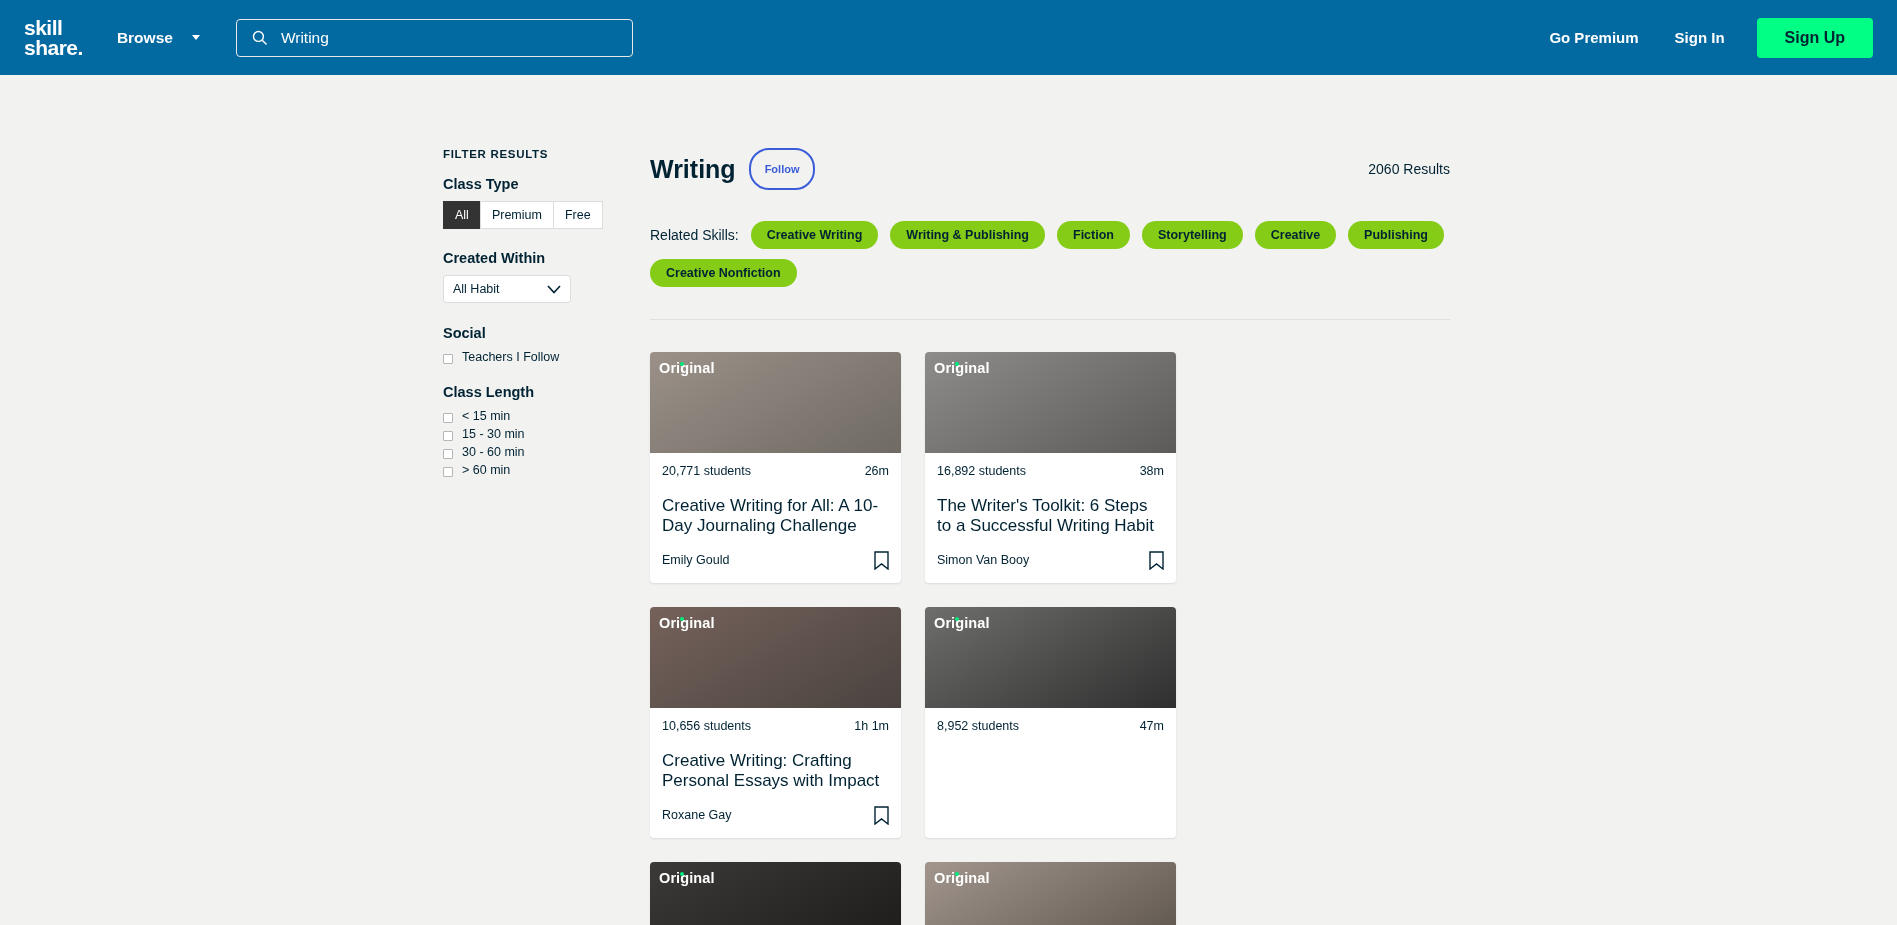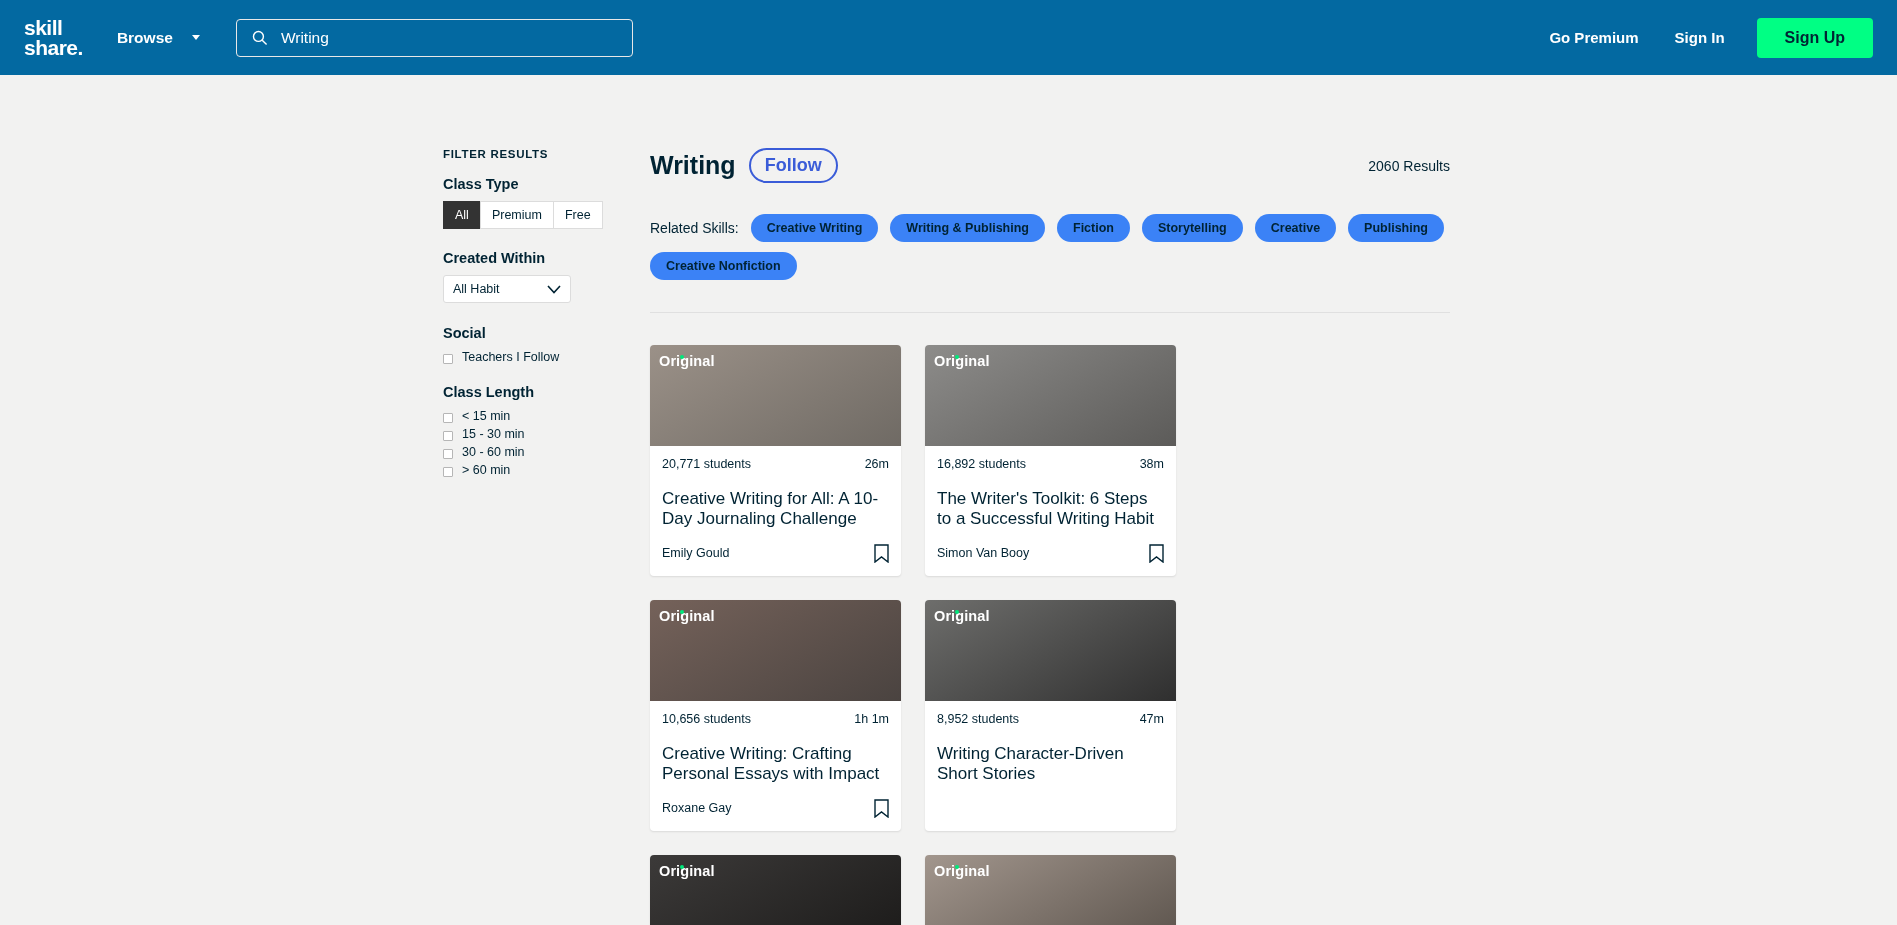--- a/index.html
+++ b/index.html
@@ -87,28 +87,28 @@
   .main { width:800px; margin-left:44px; }
   .res-for {
     font-size:11.5px; font-weight:bold; letter-spacing:0.7px;
     color:#002333; text-transform:uppercase; margin-bottom:11px;
   }
   .title-row { display:flex; align-items:center; }
   .q-title { font-size:25px; font-weight:bold; color:#002333; }
   .follow {
     margin-left:13px;
     border:2px solid #3a5cd8; color:#3a5cd8;
-    font-size:18px; font-weight:bold;
-    padding:5px 14px; border-radius:20px; cursor:pointer;
+    font-size:11px; font-weight:bold;
+    padding:13px 14px; border-radius:20px; cursor:pointer;
   }
   .res-count { margin-left:auto; font-size:14px; color:#002333; }
   .skills { display:flex; flex-wrap:wrap; align-items:center; gap:10px 12px; margin-top:31px; }
   .skills-lbl { font-size:14px; color:#002333; }
   .chip {
-    background:#3b82f6; color:#002333;
+    background:#84cc16; color:#002333;
     font-size:12.5px; font-weight:bold;
     padding:7px 16px; border-radius:16px; cursor:pointer;
   }
   .divider { height:1px; background:#e0e0e0; margin-top:32px; }
 
   
   .grid { display:flex; flex-wrap:wrap; gap:24px; margin-top:32px; }
   .card {
     width:251px; background:#fff; border-radius:4px;
     overflow:hidden; box-shadow:0 1px 2px rgba(0,0,0,.10);
@@ -303,21 +303,20 @@
         </div>
         <div class="card">
           <div class="thumb" style="background:linear-gradient(150deg,#6e6e6c,#2f2f2f);">
             <div class="badge"><span>Original</span><span class="dot"></span></div>
           </div>
           <div class="cbody">
             <div class="meta">
               <span>8,952 students</span>
               <span>47m</span>
             </div>
-            <div class="ctitle">Writing Character-Driven Short Stories</div>
           </div>
         </div>
         <div class="card">
           <div class="thumb" style="background:linear-gradient(150deg,#3c3a39,#1a1918);">
             <div class="badge"><span>Original</span><span class="dot"></span></div>
           </div>
         </div>
         <div class="card">
           <div class="thumb" style="background:linear-gradient(150deg,#a2968d,#585049);">
             <div class="badge"><span>Original</span><span class="dot"></span></div>

